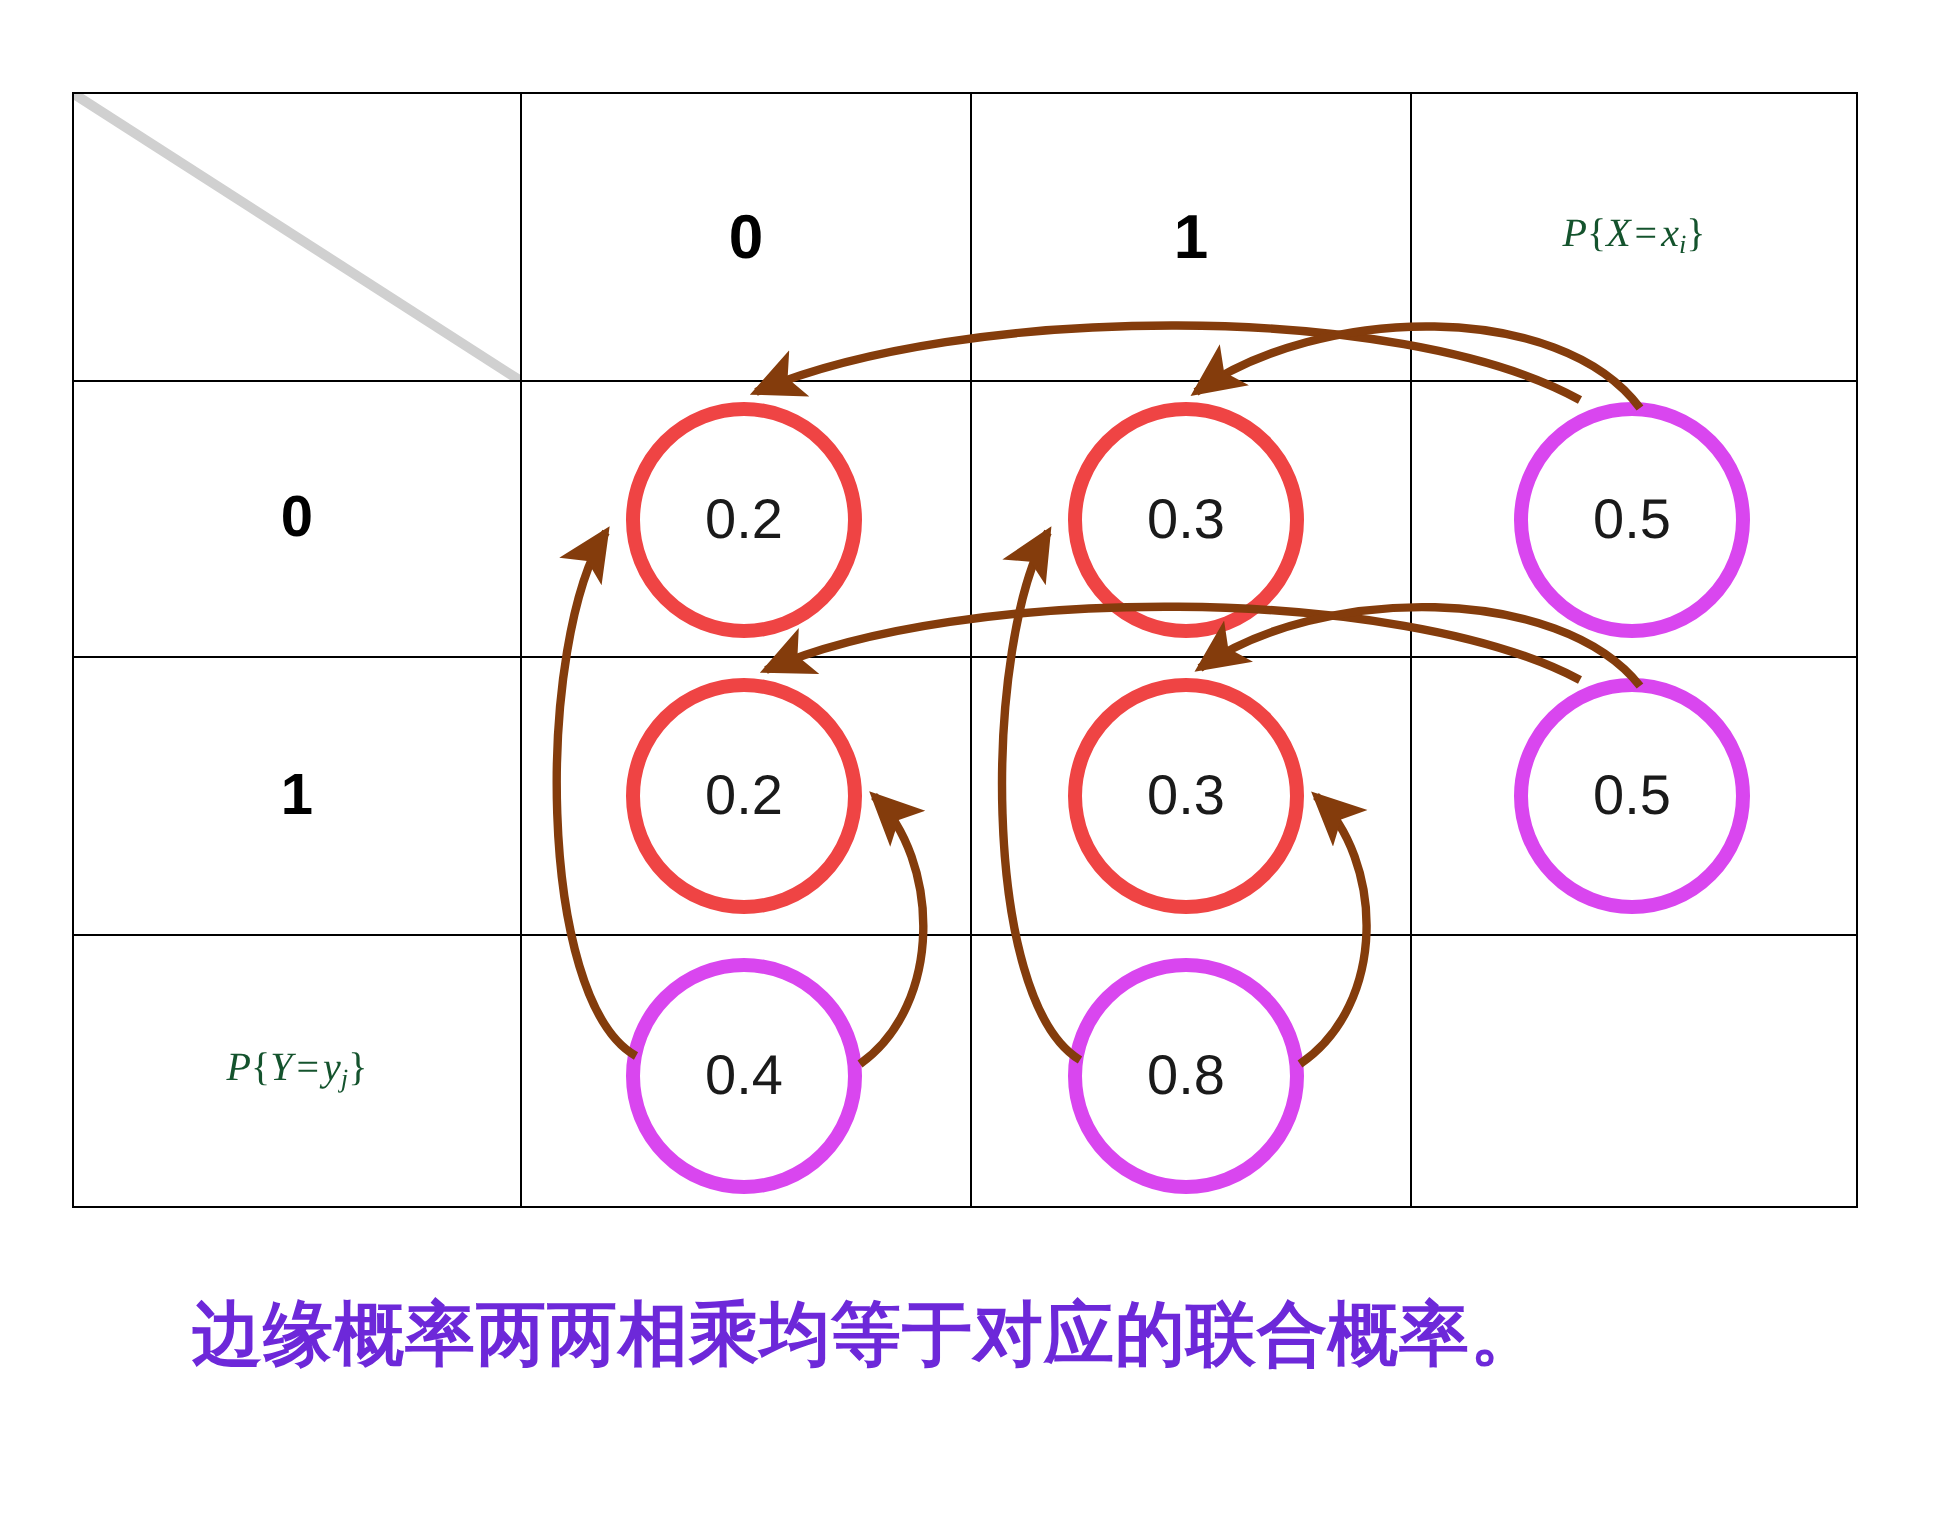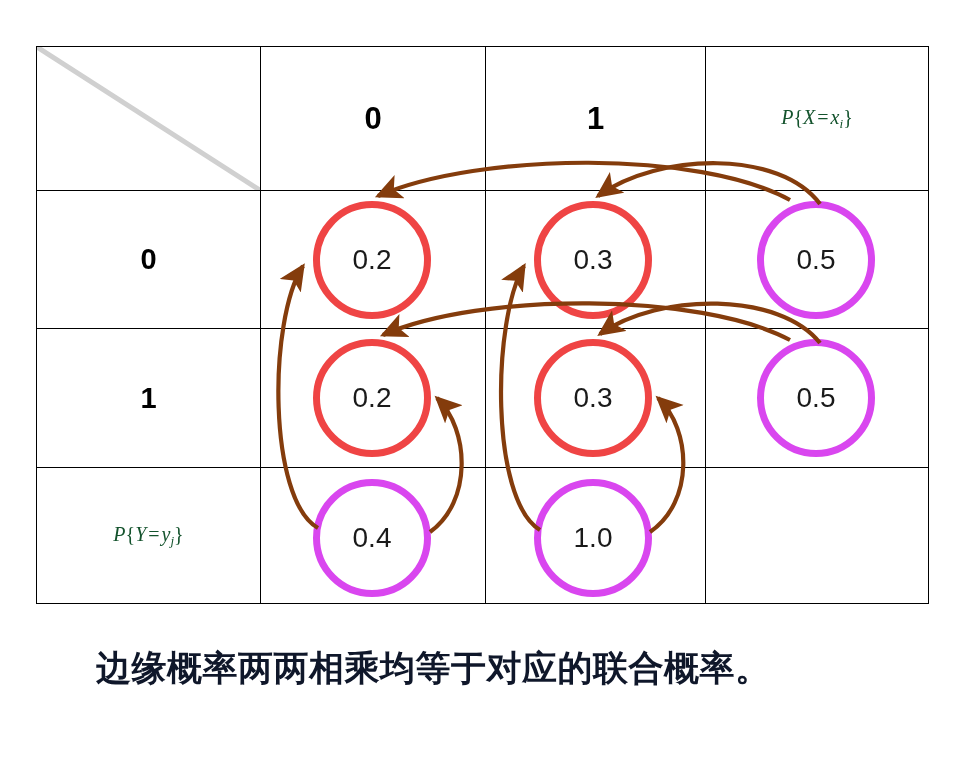--- a/index.html
+++ b/index.html
@@ -122,21 +122,21 @@
     height: 766px;
     pointer-events: none;
   }
 
   
   .caption {
     position: absolute;
     left: 96px;
     top: 645px;
     width: 860px;
-    color: #0f172a;
+    color: #6d28d9;
     font-family: "Liberation Sans", sans-serif;
     font-weight: bold;
     font-size: 35px;
     line-height: 1.32;
     letter-spacing: 0.5px;
   }
   .caption div { white-space: nowrap; }
 </style>
 </head>
 <body>
@@ -216,21 +216,21 @@
     <span>0.3</span>
   </div>
   <div class="circle margin" style="left:757px; top:339px; width:118px; height:118px;">
     <span>0.5</span>
   </div>
 
   <div class="circle margin" style="left:313px; top:479px; width:118px; height:118px;">
     <span>0.4</span>
   </div>
   <div class="circle margin" style="left:534px; top:479px; width:118px; height:118px;">
-    <span>1.0</span>
+    <span>0.8</span>
   </div>
 
   <svg id="arrows" viewBox="0 0 976 766">
     <defs>
       <marker id="ah" markerWidth="7" markerHeight="7" refX="5.6" refY="3" orient="auto" markerUnits="strokeWidth">
         <path d="M0,0 L6.4,3 L0,6 L1.5,3 Z" fill="#843C0C"></path>
       </marker>
     </defs>
     <g fill="none" stroke="#843C0C" stroke-width="4.2" marker-end="url(#ah)">
 

